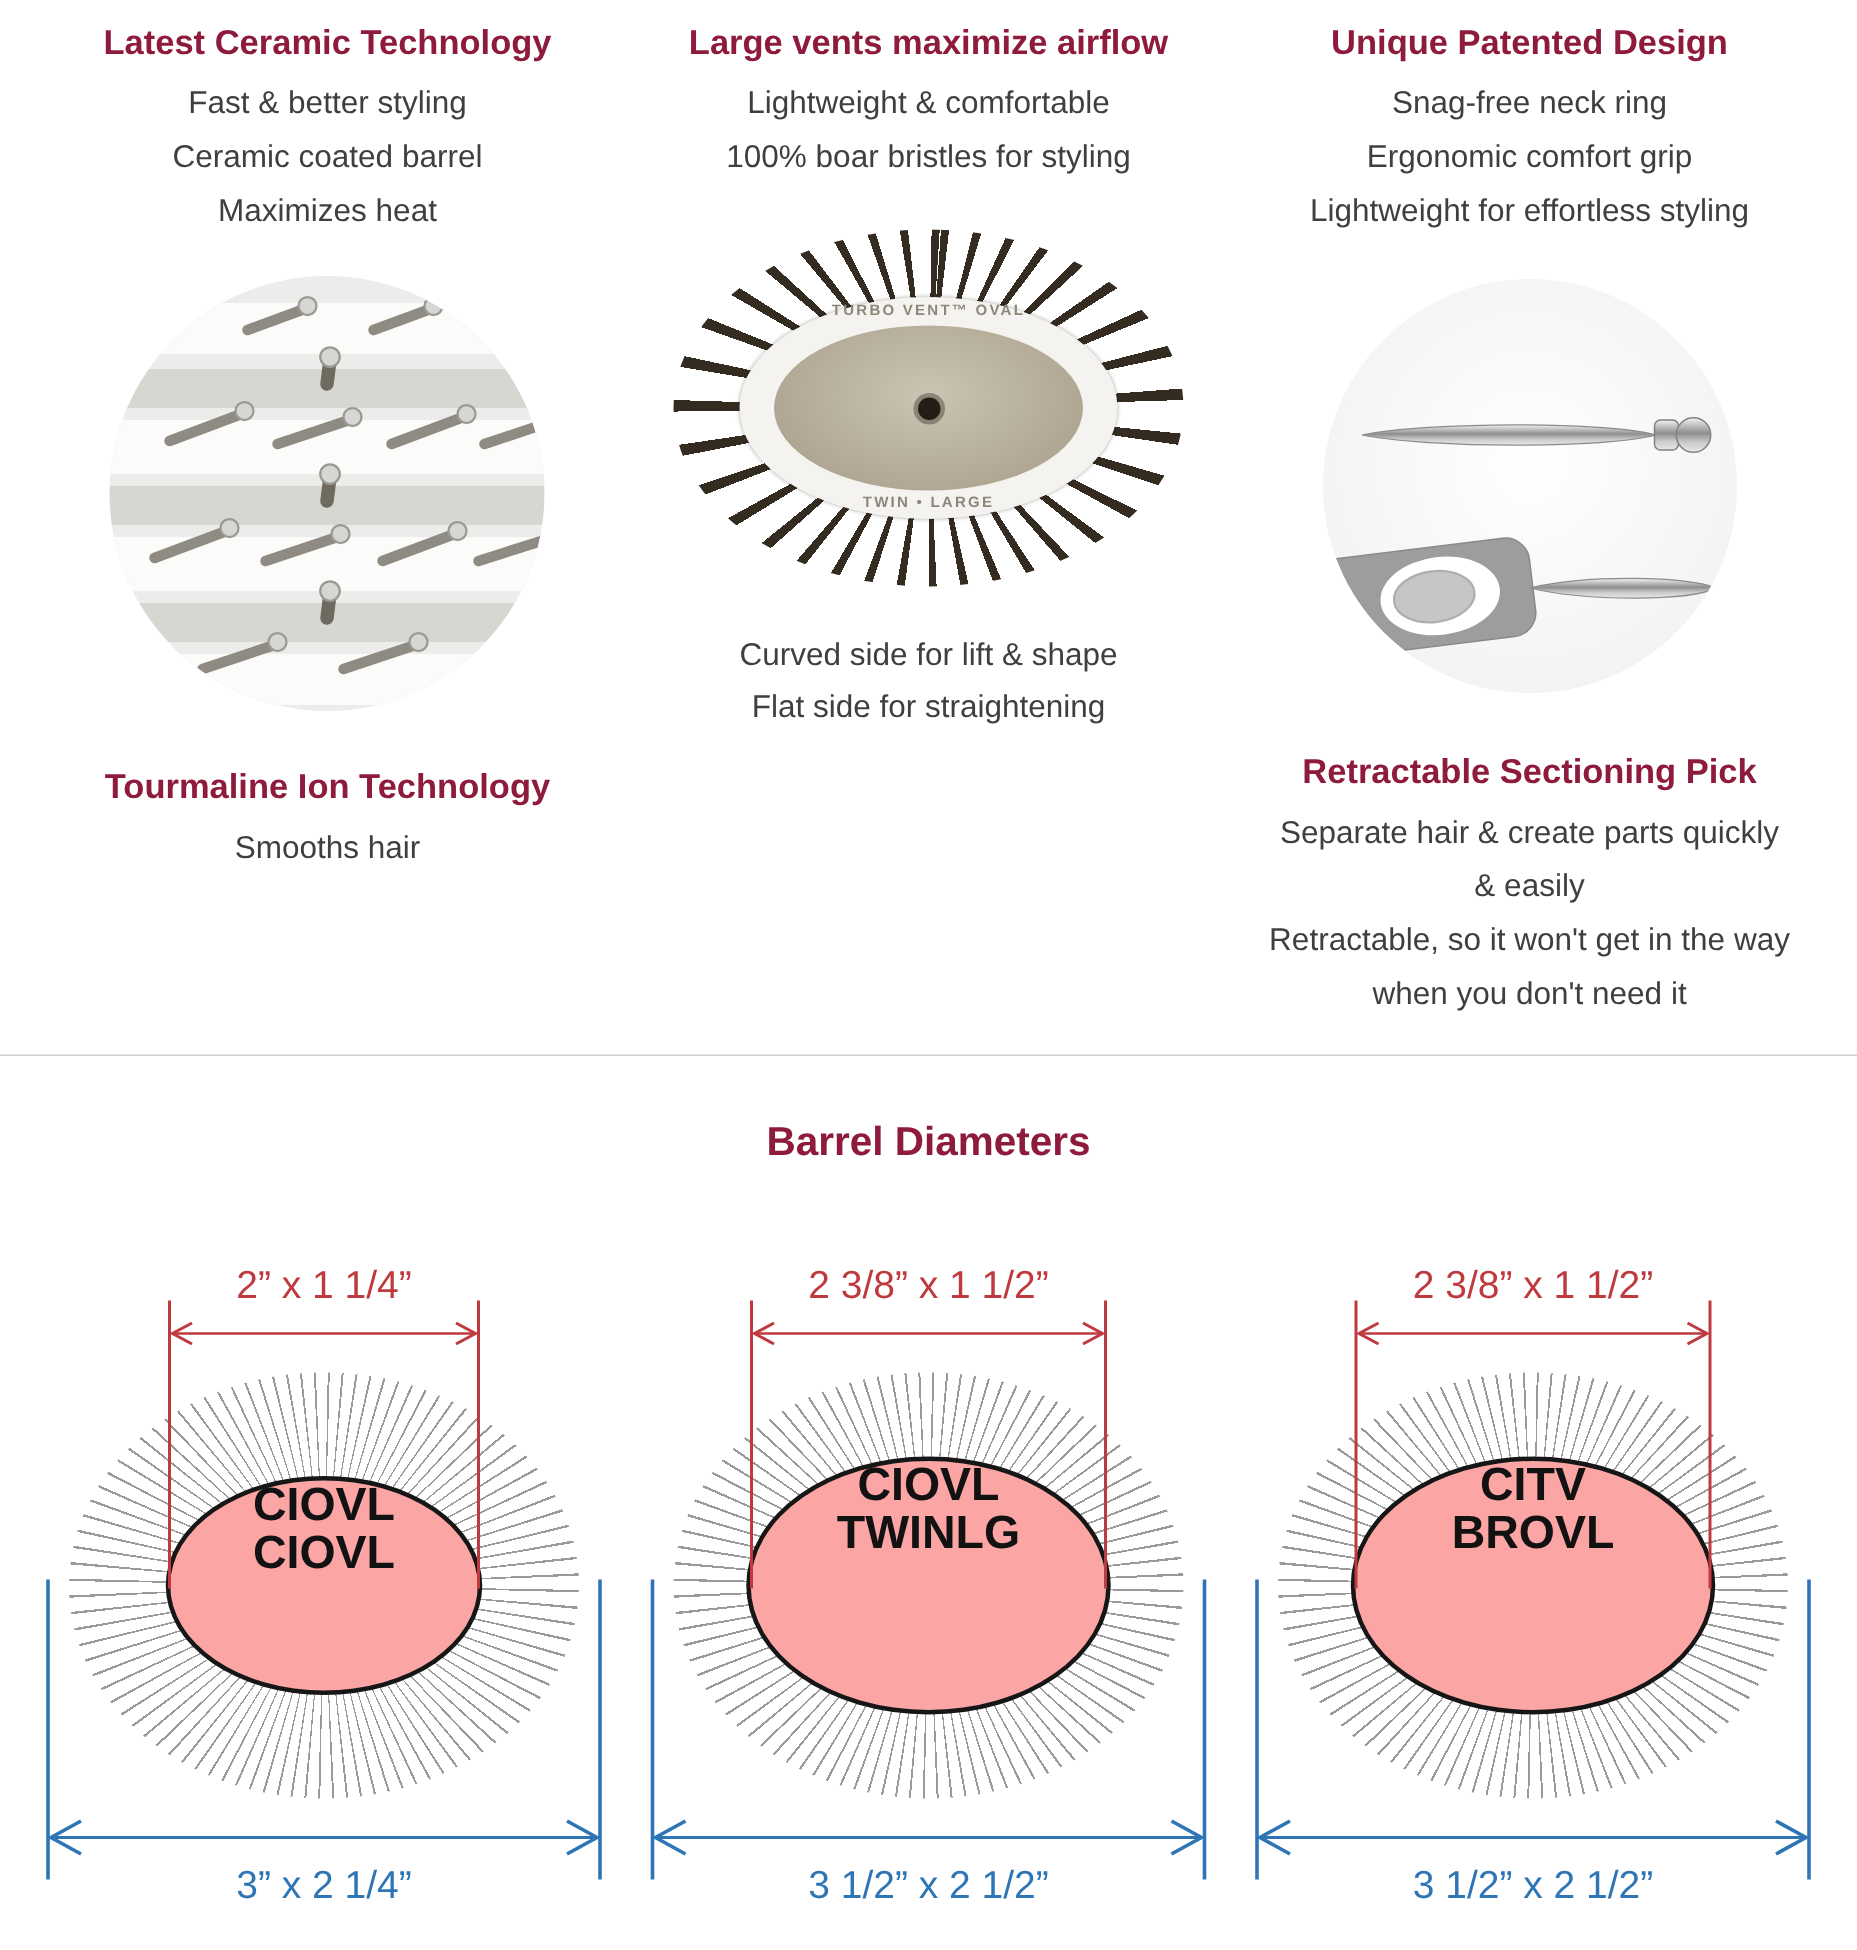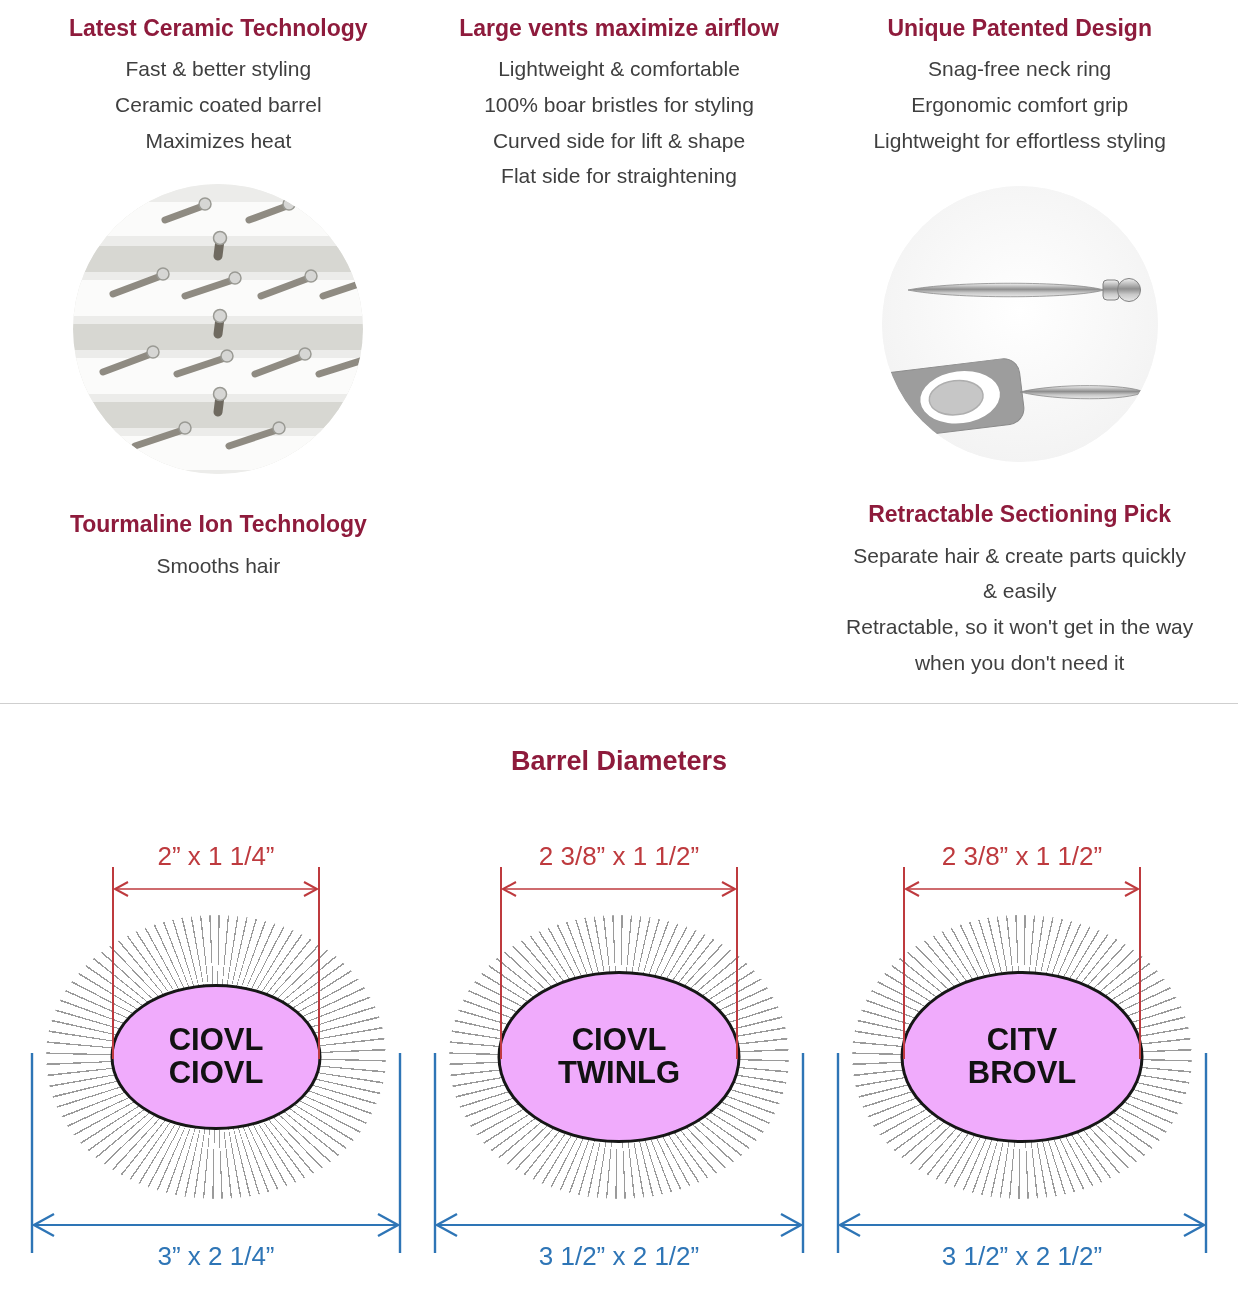--- a/index.html
+++ b/index.html
@@ -39,22 +39,22 @@
   .circle-img.pick{width:276px;height:276px;margin:28px auto 36px auto;background:#f6f6f6;}
 
   .divider{border:none;border-top:1px solid #CFCFCF;margin:22px 0 0 0;}
 
   
   .section-title{color:#8E1B3C;font-weight:bold;font-size:27px;text-align:center;margin:42px 0 60px 0;}
   .diagrams{display:flex;justify-content:space-between;padding:0 24px;}
   .diagram{position:relative;width:384px;height:452px;}
   .burst{position:absolute;left:22px;top:78px;width:340px;height:284px;border-radius:50%;
     background:repeating-conic-gradient(from 1deg,#9a9a9a 0deg 0.55deg,rgba(0,0,0,0) 0.55deg 3.75deg);}
-  .oval{position:absolute;left:50%;top:220px;transform:translate(-50%,-50%);background:#f0abfc;
-    border:3px solid #161616;border-radius:50%;display:flex;flex-direction:column;align-items:center;justify-content:center;}
+  .oval{position:absolute;left:50%;top:220px;transform:translate(-50%,-50%);background:#fca5a5;
+    border:3px solid #161616;border-radius:50%;display:flex;flex-direction:column;align-items:center;}
   .oval.sz-md{width:205px;height:140px;}
   .oval.sz-lg{width:237px;height:166px;}
   .model{font-weight:bold;color:#121212;font-size:31px;line-height:1.06;letter-spacing:0px;}
   .dimsvg{position:absolute;left:0;top:0;z-index:3;}
   .dim-text{position:absolute;left:0;right:0;text-align:center;font-size:26px;z-index:4;}
   .dim-text.red{top:4px;color:#BE3A3E;}
   .dim-text.blue{top:404px;color:#2E75B6;}
 </style>
 </head>
 <body>
@@ -126,20 +126,28 @@
 
     <div class="feat-heading">Tourmaline Ion Technology</div>
     <div class="feat-line">Smooths hair</div>
   </div>
 
   <div class="feat-col c2">
     <div class="feat-heading">Large vents maximize airflow</div>
     <div class="feat-line">Lightweight &amp; comfortable</div>
     <div class="feat-line">100% boar bristles for styling</div>
 
+    <div class="ventbrush">
+      <div class="vent-tufts"></div>
+      <div class="vent-rim"></div>
+      <div class="vent-core"></div>
+      <div class="vent-hole"></div>
+      <div class="rim-text top">TURBO VENT™ OVAL</div>
+      <div class="rim-text bottom">TWIN • LARGE</div>
+    </div>
 
     <div class="feat-line">Curved side for lift &amp; shape</div>
     <div class="feat-line">Flat side for straightening</div>
   </div>
 
   <div class="feat-col c3">
     <div class="feat-heading">Unique Patented Design</div>
     <div class="feat-line">Snag-free neck ring</div>
     <div class="feat-line">Ergonomic comfort grip</div>
     <div class="feat-line">Lightweight for effortless styling</div>

